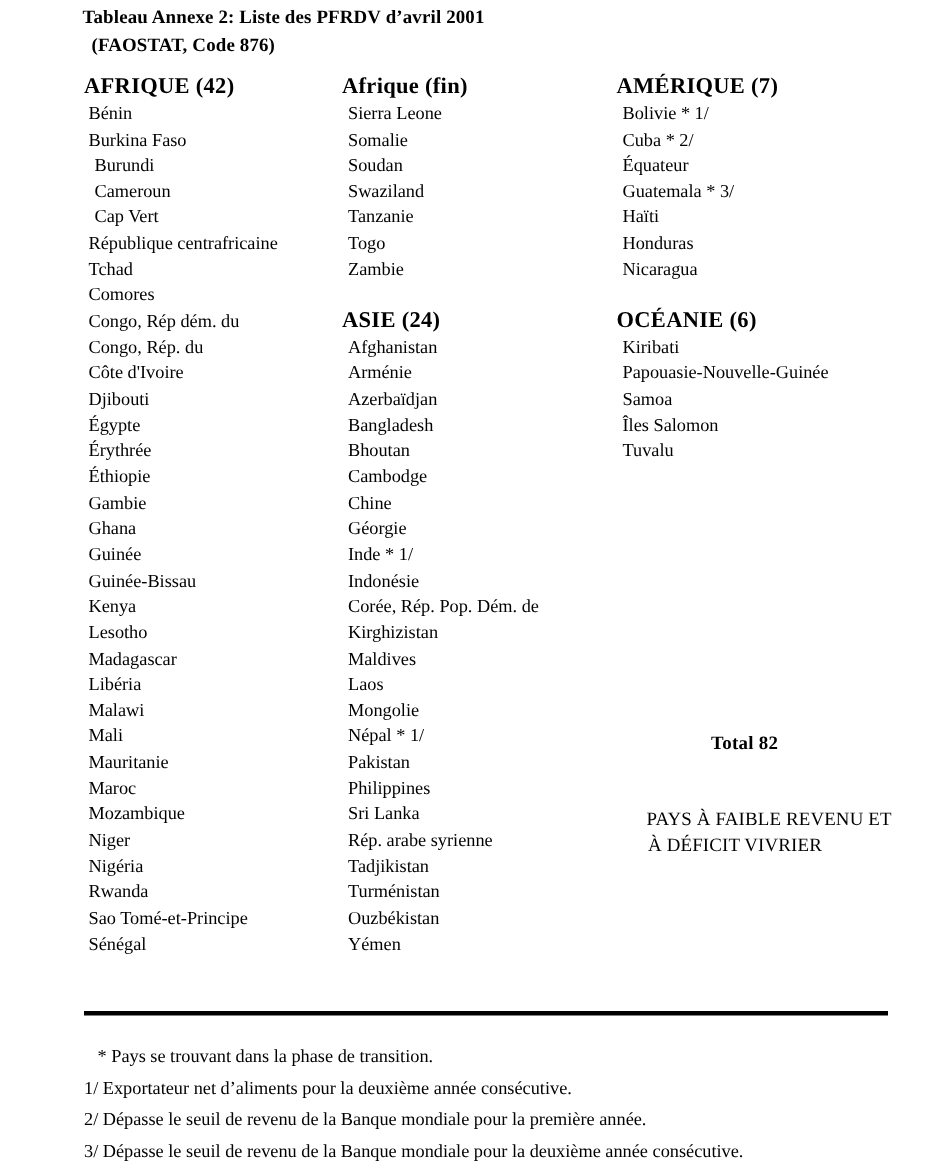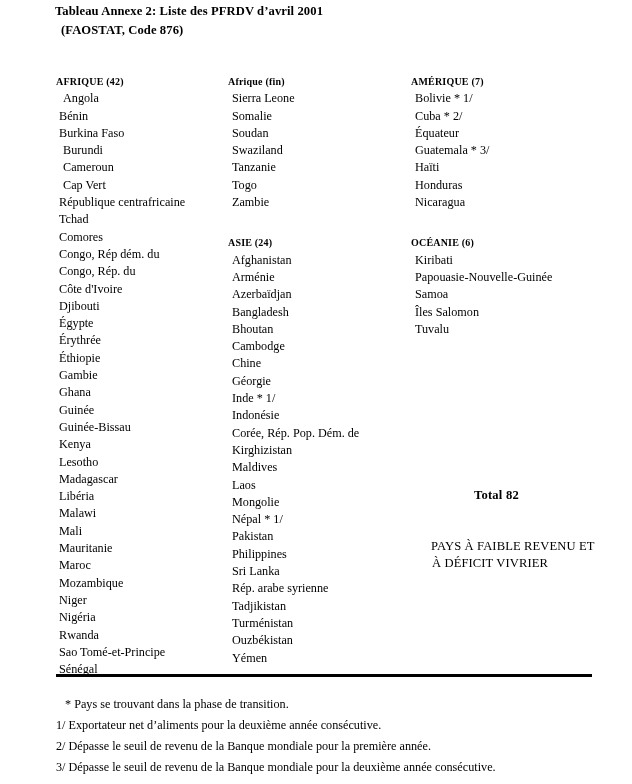--- a/index.html
+++ b/index.html
@@ -43,25 +43,24 @@
   }
   .col-1 { left: 56px;  width: 172px; }
   .col-2 { left: 228px; width: 178px; }
   .col-3 { left: 411px; width: 200px; }
 
   .section { margin: 0; }
   .section + .section { margin-top: 17.3px; }
 
   .section-head {
     font-weight: bold;
-    font-size: 10px;
+    font-size: 15px;
     line-height: 17.3px;
     white-space: nowrap;
     letter-spacing: 0.2px;
-    margin-top: 23px;
   }
   .entry {
     font-size: 12.2px;
     line-height: 17.3px;
     white-space: nowrap;
     padding-left: 4px;
   }
   .entry.ind { padding-left: 7px; }
   .entry.flush { padding-left: 3px; }
 
@@ -118,21 +117,20 @@
 <div class="page">
 
   <div class="title-block">
     <div class="title-line">Tableau Annexe 2: Liste des PFRDV d’avril 2001</div>
     <div class="title-line second">(FAOSTAT, Code 876)</div>
   </div>
 
   <div class="col col-1">
       <div class="section">
         <div class="section-head">AFRIQUE (42)</div>
-        <div class="entry ind">Angola</div>
         <div class="entry flush">Bénin</div>
         <div class="entry flush">Burkina Faso</div>
         <div class="entry ind">Burundi</div>
         <div class="entry ind">Cameroun</div>
         <div class="entry ind">Cap Vert</div>
         <div class="entry flush">République centrafricaine</div>
         <div class="entry flush">Tchad</div>
         <div class="entry flush">Comores</div>
         <div class="entry flush">Congo, Rép dém. du</div>
         <div class="entry flush">Congo, Rép. du</div>

